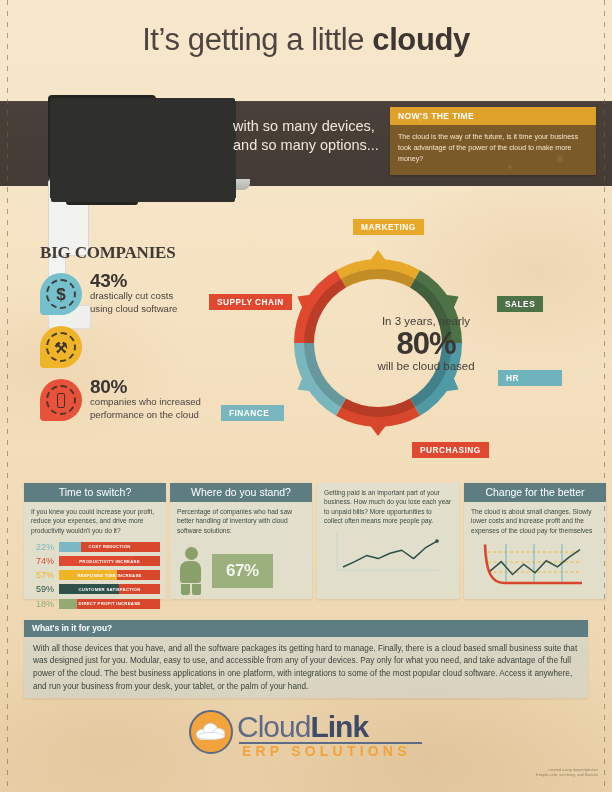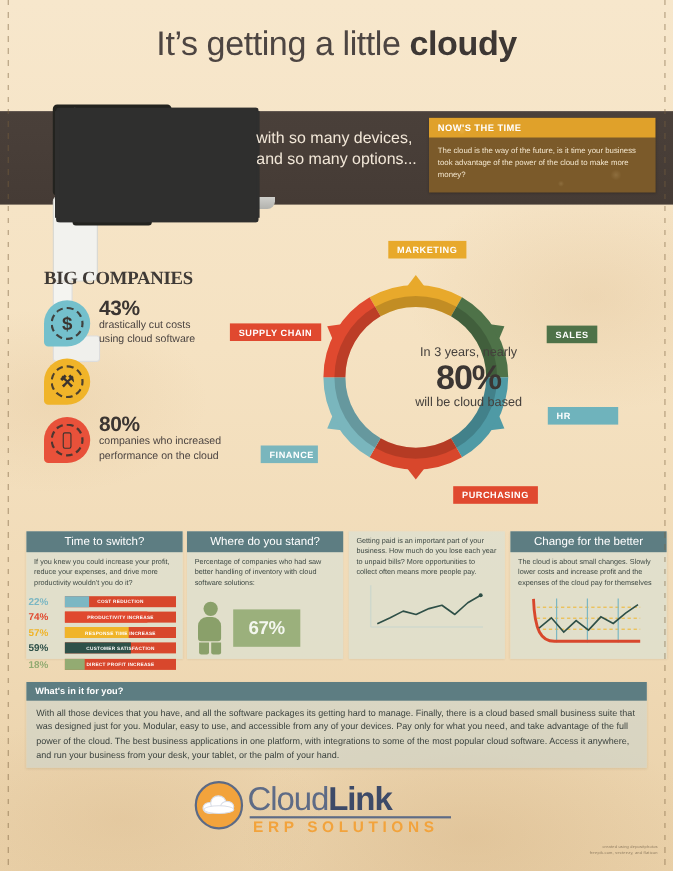--- a/index.html
+++ b/index.html
@@ -119,34 +119,34 @@
                   align-items:center; justify-content:center; text-align:center;margin-left:48px; }
   .dc-1 { font-size:11.5px; color:#45403c; }
   .dc-2 { font-size:31px; font-weight:bold; color:#3b3633; line-height:33px; letter-spacing:-1px;}
   .dc-3 { font-size:11.5px; color:#45403c; }
   .dlabel { position:absolute; color:#fff; font-size:8.3px; font-weight:bold;
             padding:3px 8px 3px 8px; letter-spacing:.5px; white-space:nowrap; }
   .dlabel.marketing   { left:353px; top:219px; background:#e8a92b; }
   .dlabel.sales       { left:497px; top:296px; background:#4e7248; }
   .dlabel.hr          { left:498px; top:370px; background:#6fb3bc; width:64px; text-align:left;}
   .dlabel.purchasing  { left:412px; top:442px; background:#e0492f; }
-  .dlabel.finance     { left:237px; top:405px; background:#7ab6bd; width:52px; text-align:right;}
+  .dlabel.finance     { left:221px; top:405px; background:#7ab6bd; width:63px; text-align:left;}
   .dlabel.supplychain { left:209px; top:294px; background:#e0492f; }
 
   
   .panel { position:absolute; top:483px; width:142px; height:116px;
            background:rgba(219,225,211,.72); box-shadow:0 1px 2px rgba(90,70,40,.13); }
   .panel .ph { background:#5d7d82; color:#fff; text-align:center; font-size:10.5px;
                padding:3px 0 4px; font-weight:normal; }
   .panel .pb { padding:5px 7px 0 7px; font-size:6.6px; line-height:9.3px; color:#3f4a45; }
   #p1 { left:24px; } #p2 { left:170px; } #p3 { left:317px; } #p4 { left:464px; }
 
   .bars { margin:6px 0 0 2px; }
   .barrow { display:flex; align-items:center; height:12px; margin-bottom:2.2px; }
-  .barpct { width:28px; font-size:9px; font-weight:bold; margin-right:5px; }
+  .barpct { width:28px; text-align:right; font-size:9px; font-weight:normal; margin-right:5px; }
   .bar { height:10px; color:#fff; font-size:4.4px; font-weight:bold;
          letter-spacing:.25px; display:flex; align-items:center; justify-content:center;
          overflow:hidden; white-space:nowrap; }
 
   .personRow { display:flex; align-items:center; margin:12px 0 0 10px; }
   .person { width:22px; height:48px; position:relative; }
   .person .head { width:13px; height:13px; border-radius:50%; background:#8aa06a; margin:0 auto; }
   .person .body { width:21px; height:22px; background:#8aa06a; border-radius:8px 8px 3px 3px; margin-top:1.5px; }
   .person .legs { display:flex; gap:2.6px; justify-content:center; margin-top:1px;}
   .person .legs i { display:block; width:8.4px; height:11px; background:#8aa06a; border-radius:0 0 2px 2px;}
@@ -156,21 +156,21 @@
   .chart { margin:3px 6px 0 8px; }
 
   
   .whats { position:absolute; left:24px; top:620px; width:564px; height:78px;
            background:rgba(205,213,205,.62); box-shadow:0 1px 2px rgba(90,70,40,.12); }
   .whats .wh { background:#5d7d82; color:#fff; font-size:8.4px; font-weight:bold;
                padding:3px 0 3.5px 8px; }
   .whats .wb { font-size:8.2px; line-height:12.8px; color:#3a423e; padding:6px 10px 0 9px;
                text-align:left; }
 
-  .logo { position:absolute; left:177px; top:708px; width:240px; height:50px; }
+  .logo { position:absolute; left:189px; top:708px; width:240px; height:50px; }
   .logo .circ { position:absolute; left:0; top:2px; width:44px; height:44px; border-radius:50%;
                 background:#f2a33c; border:2.5px solid #5c6a85; }
   .logo .cloud { position:absolute; left:7px; top:15px; width:30px; height:16px; }
   .logo .cloud i { position:absolute; background:#fff; border-radius:50%;
                    border:1.6px solid #d9dde6; }
   .logo .c1 { left:0; top:6px; width:13px; height:11px; }
   .logo .c2 { left:7px; top:0px; width:15px; height:14px; }
   .logo .c3 { left:16px; top:5px; width:13px; height:11px; }
   .logo .c4 { left:1px; top:9px; width:28px; height:8px; border-radius:5px; }
   .logo .ltxt { position:absolute; left:48px; top:3px; font-size:30px; color:#5e6b86;

